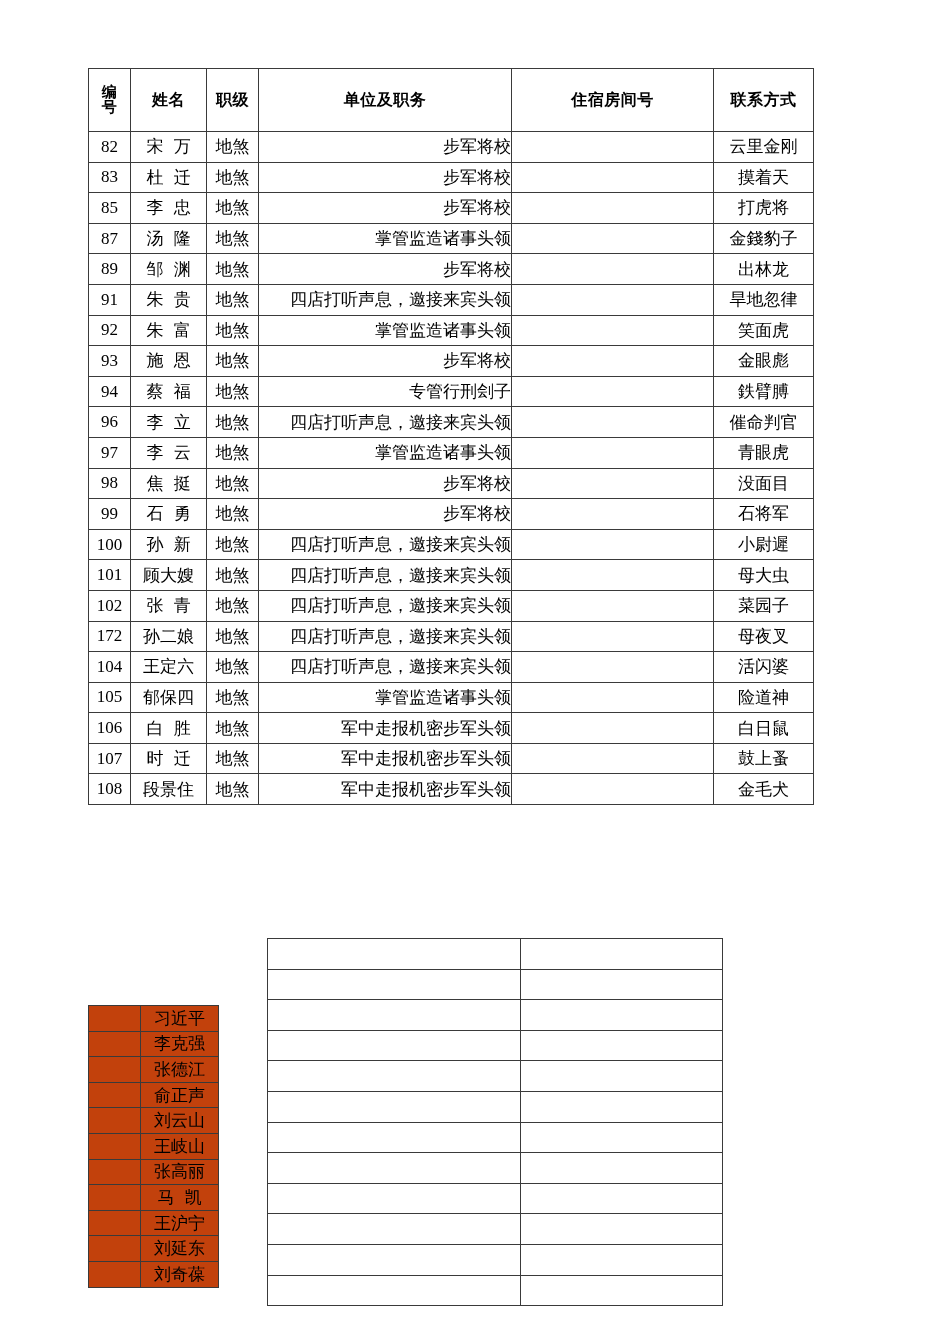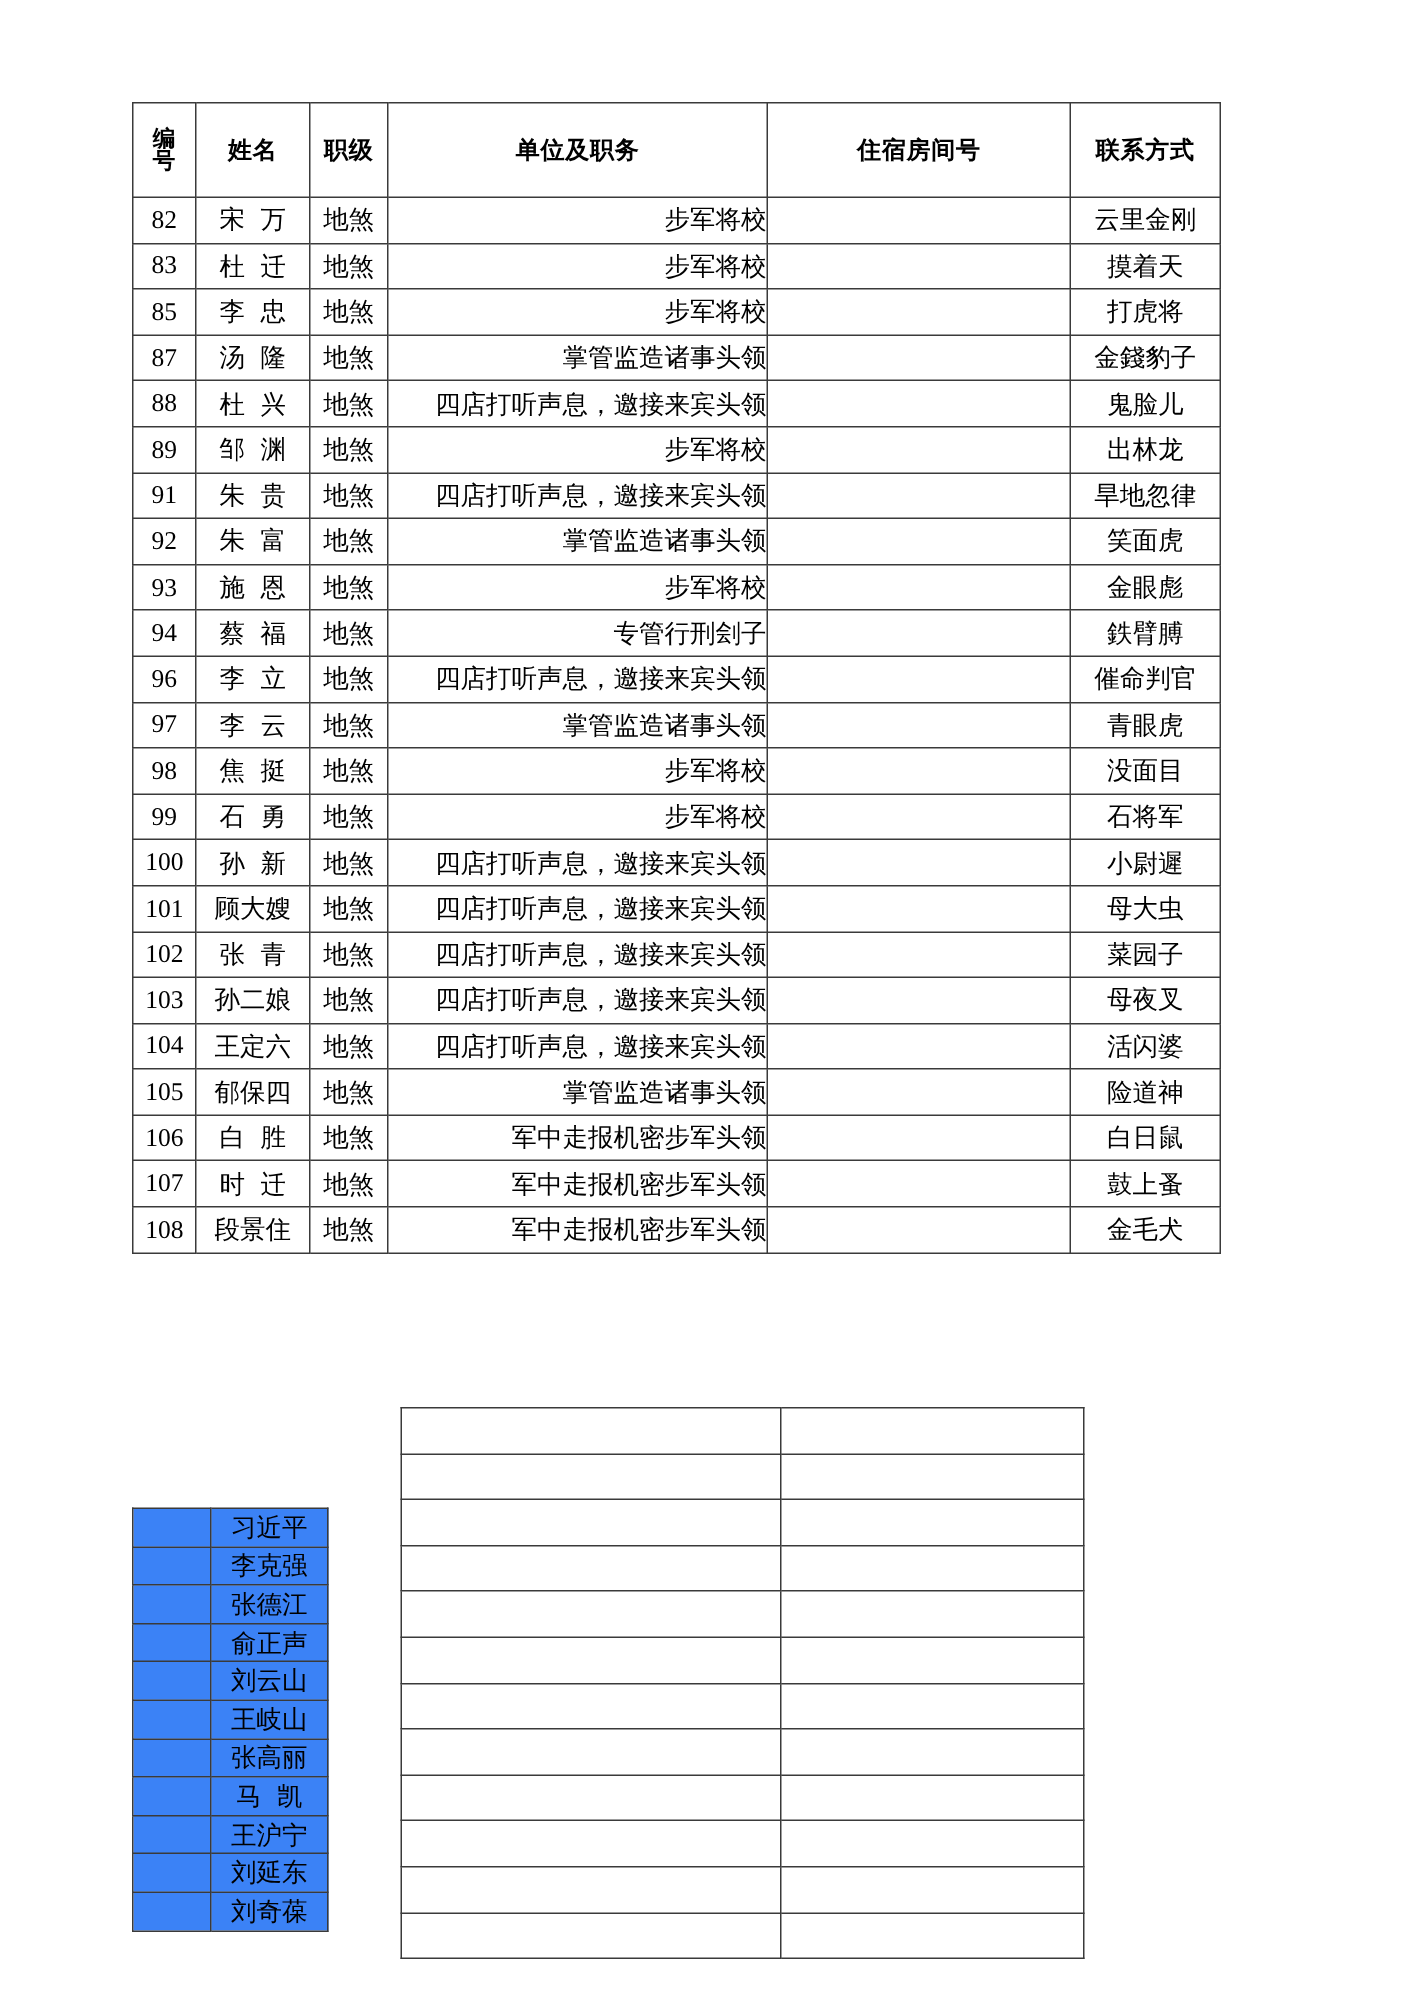--- a/index.html
+++ b/index.html
@@ -131,21 +131,21 @@
     left: 88px;
     top: 1005px;
     width: 130px;
     border-collapse: collapse;
     table-layout: fixed;
   }
   #leader-table td {
     border: 1px solid #3a3a3a;
     height: 24.6px;
     padding: 0;
-    background: #3b82f6;
+    background: #c2410c;
   }
   .l-blank { width: 52px; }
   .l-name  { width: 78px; text-align: center; font-size: 17px; }
   .l-name .n2 {
     display: inline-block;
     word-spacing: 6px;
   }
 </style>
 </head>
 <body>
@@ -201,28 +201,20 @@
         </tr>
         <tr>
           <td class="cell-id">87</td>
           <td class="cell-name"><span class="n2">汤 隆</span></td>
           <td class="cell-rank">地煞</td>
           <td class="cell-duty">掌管监造诸事头领</td>
           <td class="cell-room"></td>
           <td class="cell-nick">金錢豹子</td>
         </tr>
         <tr>
-          <td class="cell-id">88</td>
-          <td class="cell-name"><span class="n2">杜 兴</span></td>
-          <td class="cell-rank">地煞</td>
-          <td class="cell-duty">四店打听声息，邀接来宾头领</td>
-          <td class="cell-room"></td>
-          <td class="cell-nick">鬼脸儿</td>
-        </tr>
-        <tr>
           <td class="cell-id">89</td>
           <td class="cell-name"><span class="n2">邹 渊</span></td>
           <td class="cell-rank">地煞</td>
           <td class="cell-duty">步军将校</td>
           <td class="cell-room"></td>
           <td class="cell-nick">出林龙</td>
         </tr>
         <tr>
           <td class="cell-id">91</td>
           <td class="cell-name"><span class="n2">朱 贵</span></td>
@@ -305,21 +297,21 @@
         </tr>
         <tr>
           <td class="cell-id">102</td>
           <td class="cell-name"><span class="n2">张 青</span></td>
           <td class="cell-rank">地煞</td>
           <td class="cell-duty">四店打听声息，邀接来宾头领</td>
           <td class="cell-room"></td>
           <td class="cell-nick">菜园子</td>
         </tr>
         <tr>
-          <td class="cell-id">103</td>
+          <td class="cell-id">172</td>
           <td class="cell-name">孙二娘</td>
           <td class="cell-rank">地煞</td>
           <td class="cell-duty">四店打听声息，邀接来宾头领</td>
           <td class="cell-room"></td>
           <td class="cell-nick">母夜叉</td>
         </tr>
         <tr>
           <td class="cell-id">104</td>
           <td class="cell-name">王定六</td>
           <td class="cell-rank">地煞</td>

